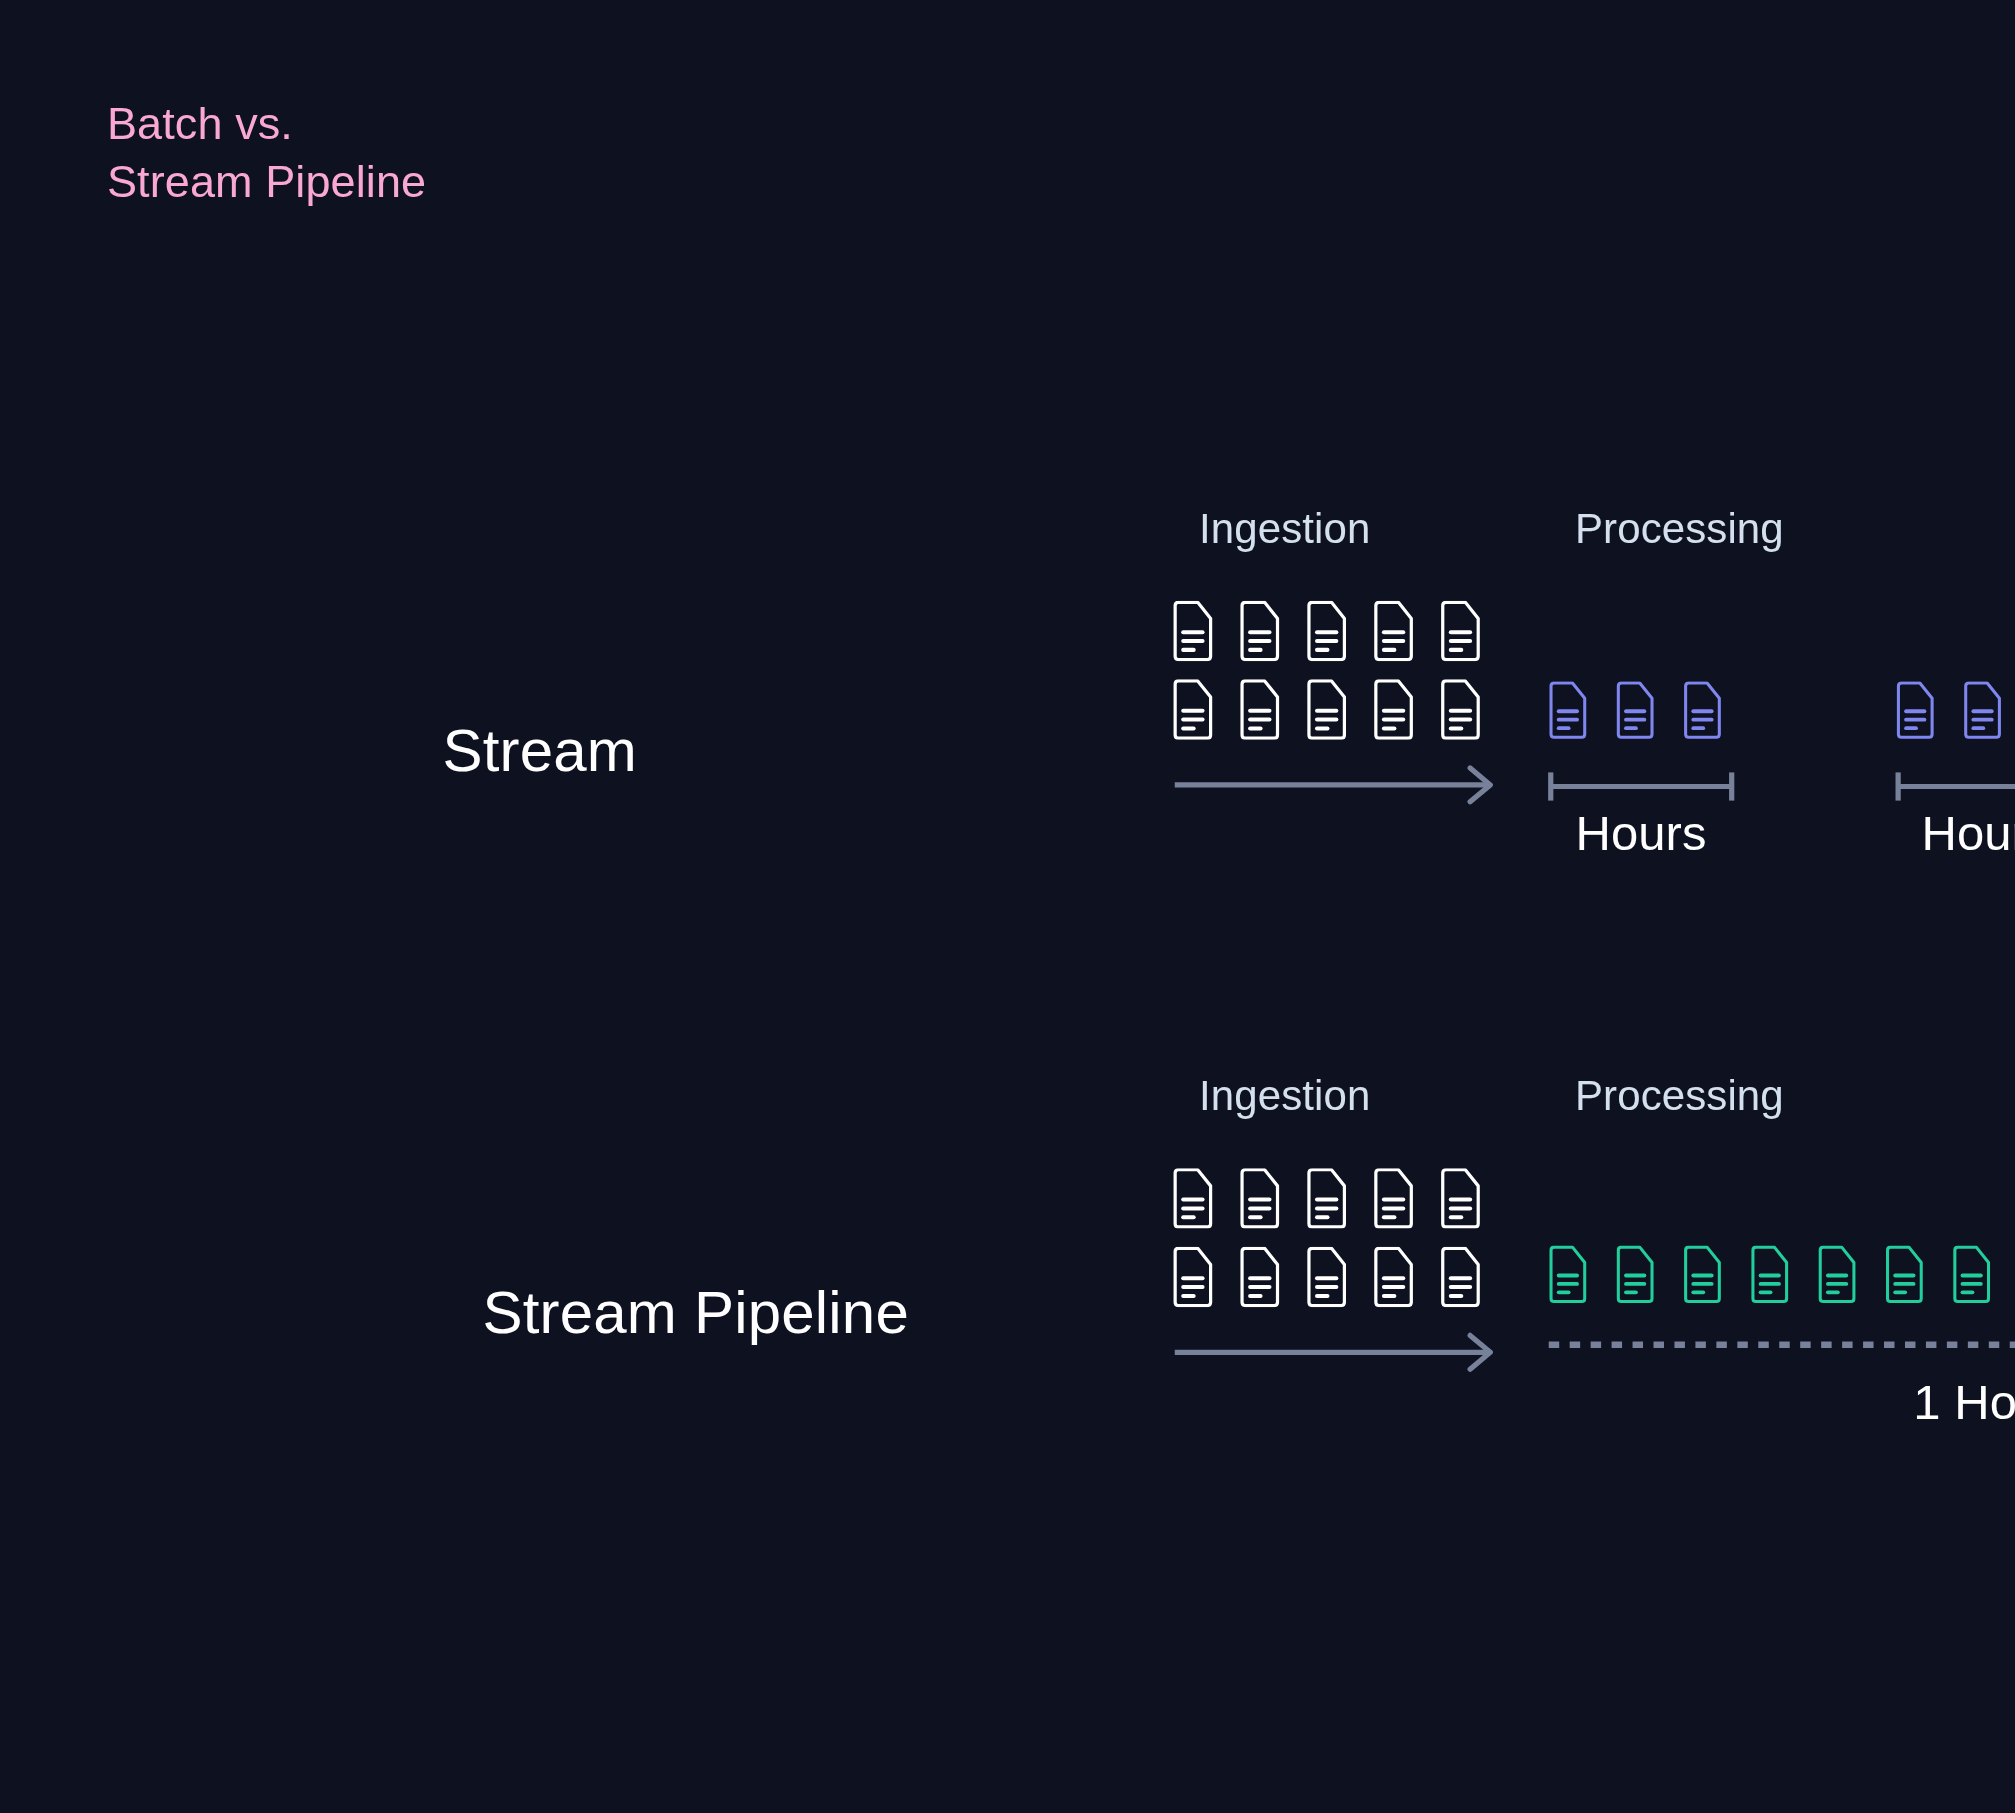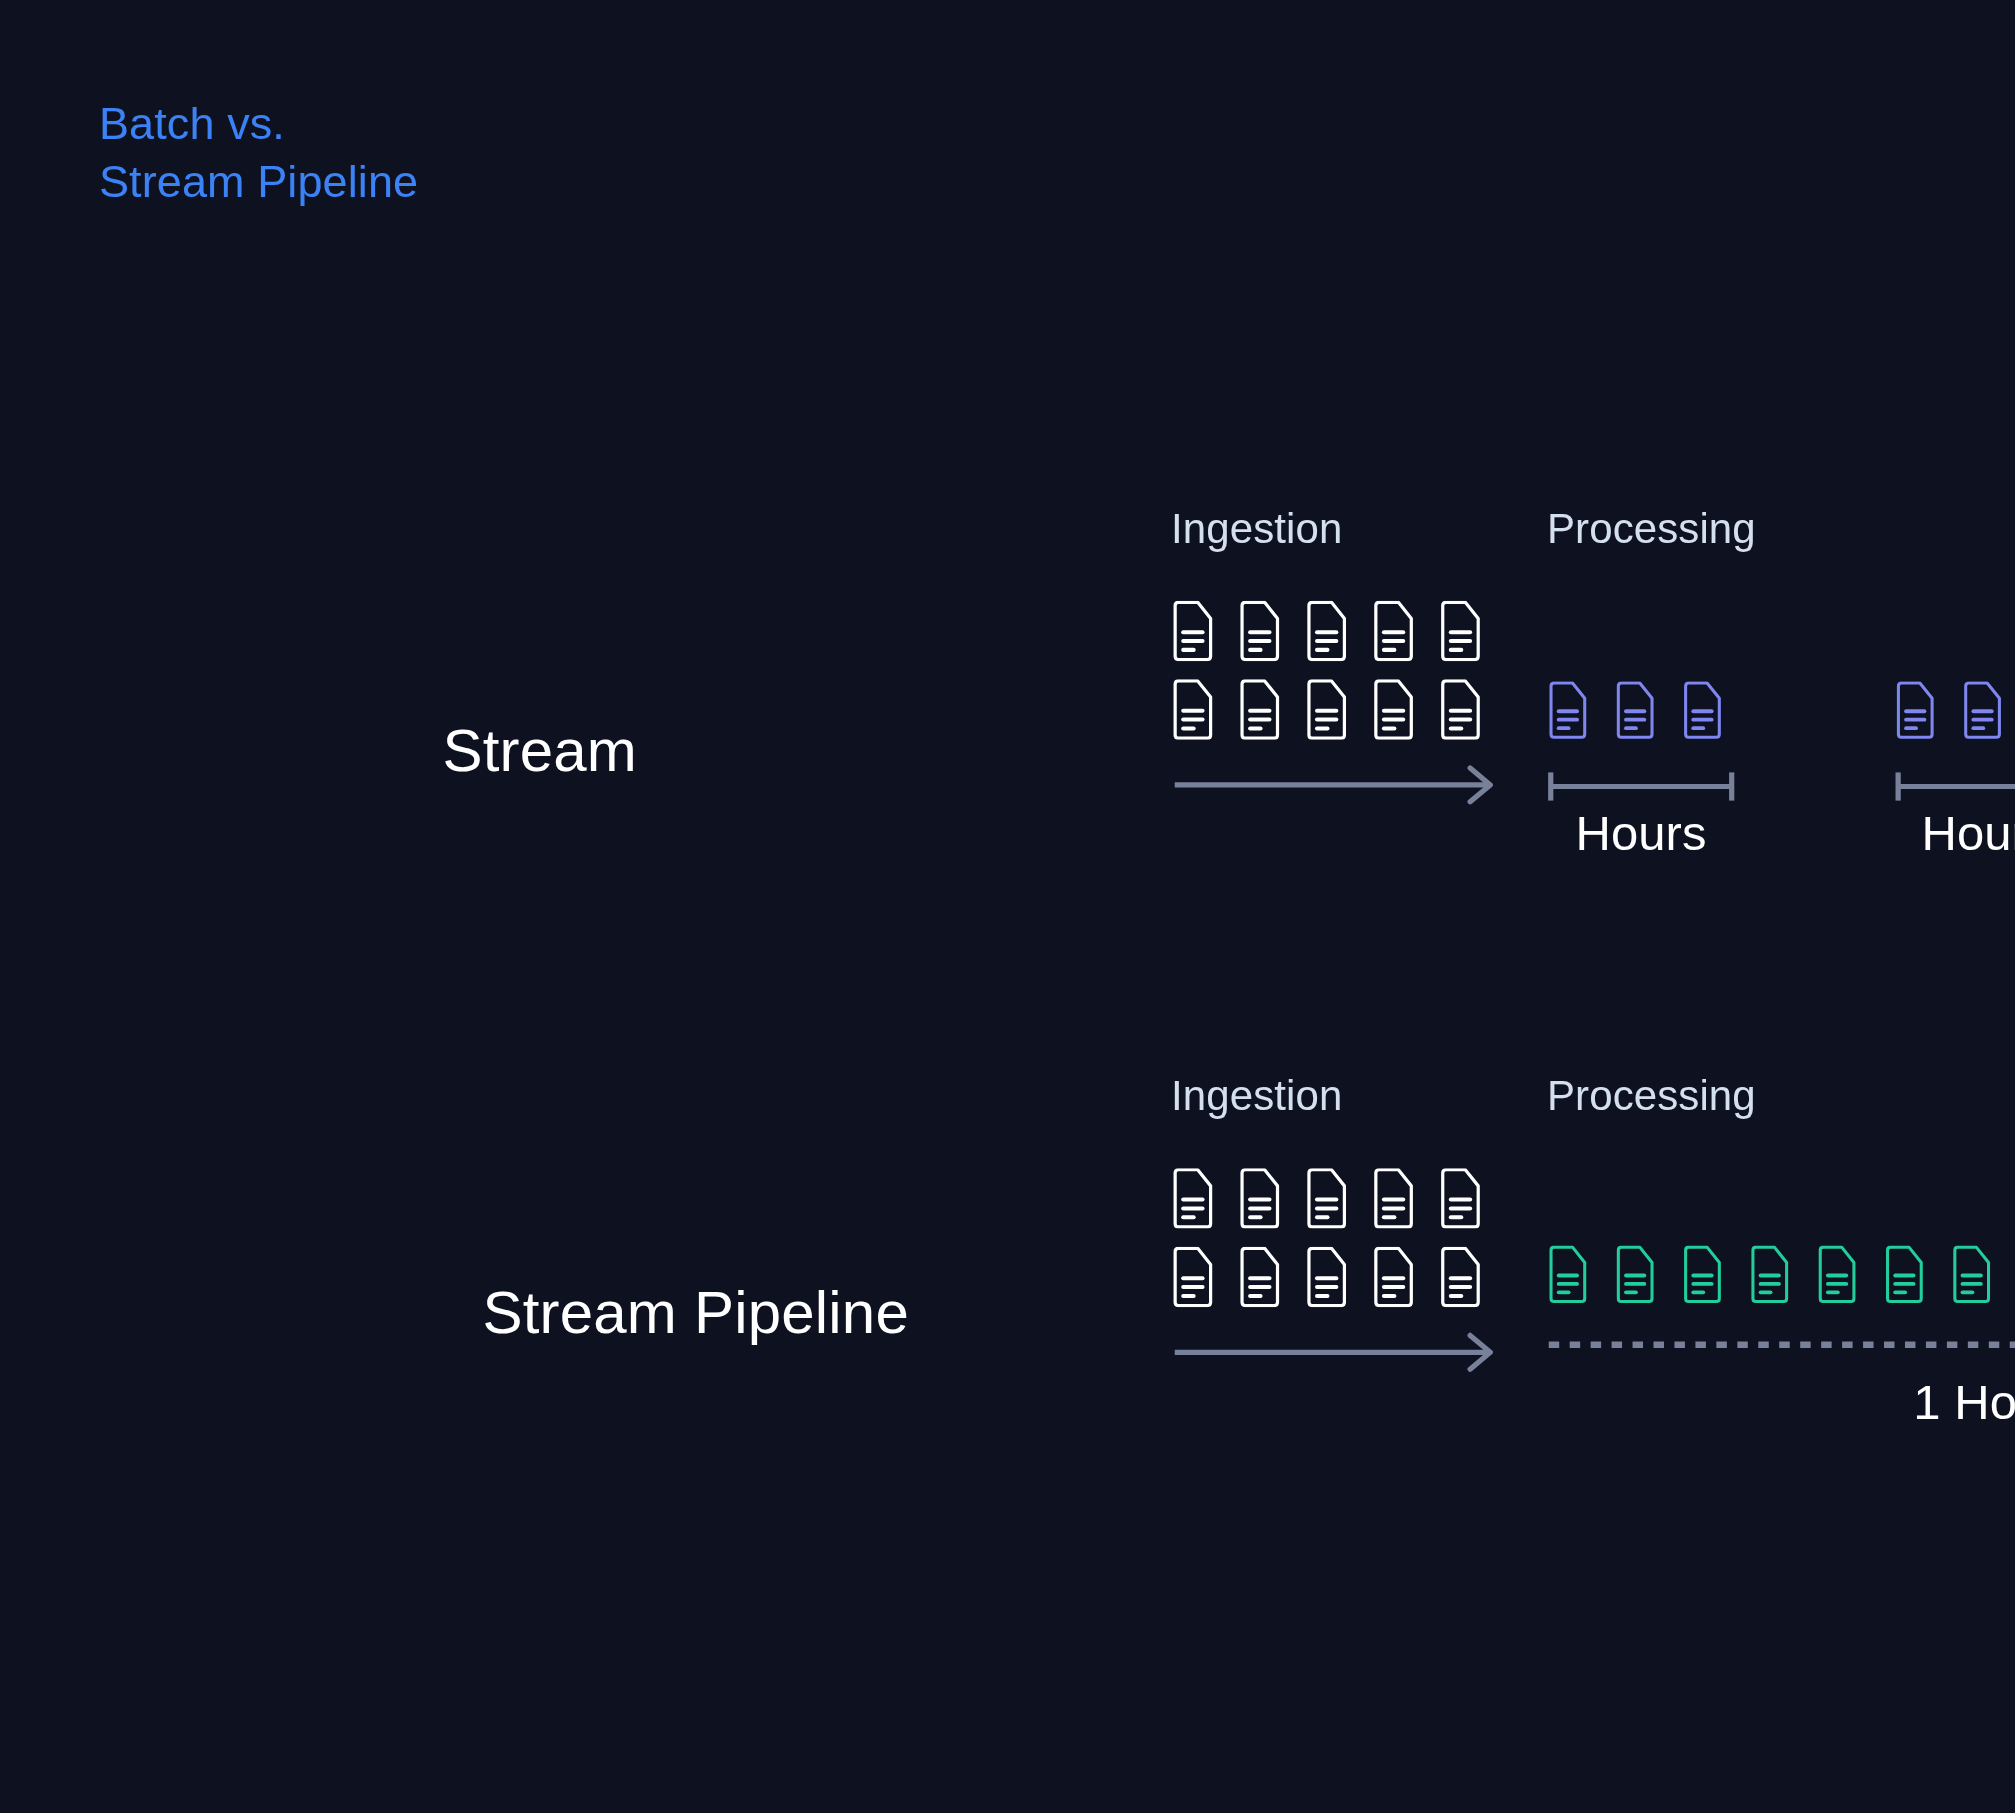--- a/index.html
+++ b/index.html
@@ -14,25 +14,25 @@
     height: 1814px;
     background: #0e1120;
     overflow: hidden;
     font-family: "Liberation Sans", sans-serif;
     -webkit-font-smoothing: antialiased;
   }
 
   
   #title {
     position: absolute;
-    left: 99px;
+    left: 107px;
     top: 95px;
     font-size: 45px;
     line-height: 1.28;
-    color: #3b82f6;
+    color: #f9a8d4;
     letter-spacing: 0.1px;
     white-space: pre-line;
   }
 
   
   .row-label {
     position: absolute;
     font-size: 60px;
     color: #ffffff;
     letter-spacing: 0.2px;
@@ -42,20 +42,21 @@
   }
 
   
   .stage-header {
     position: absolute;
     font-size: 42px;
     color: #d5e0ef;
     letter-spacing: 0.1px;
     white-space: nowrap;
     transform: translateY(-50%);
+    margin-left: 28px;
   }
 
   
   .duration-label {
     position: absolute;
     font-size: 49px;
     color: #ffffff;
     letter-spacing: 0.1px;
     white-space: nowrap;
     transform: translate(-50%, -50%);

